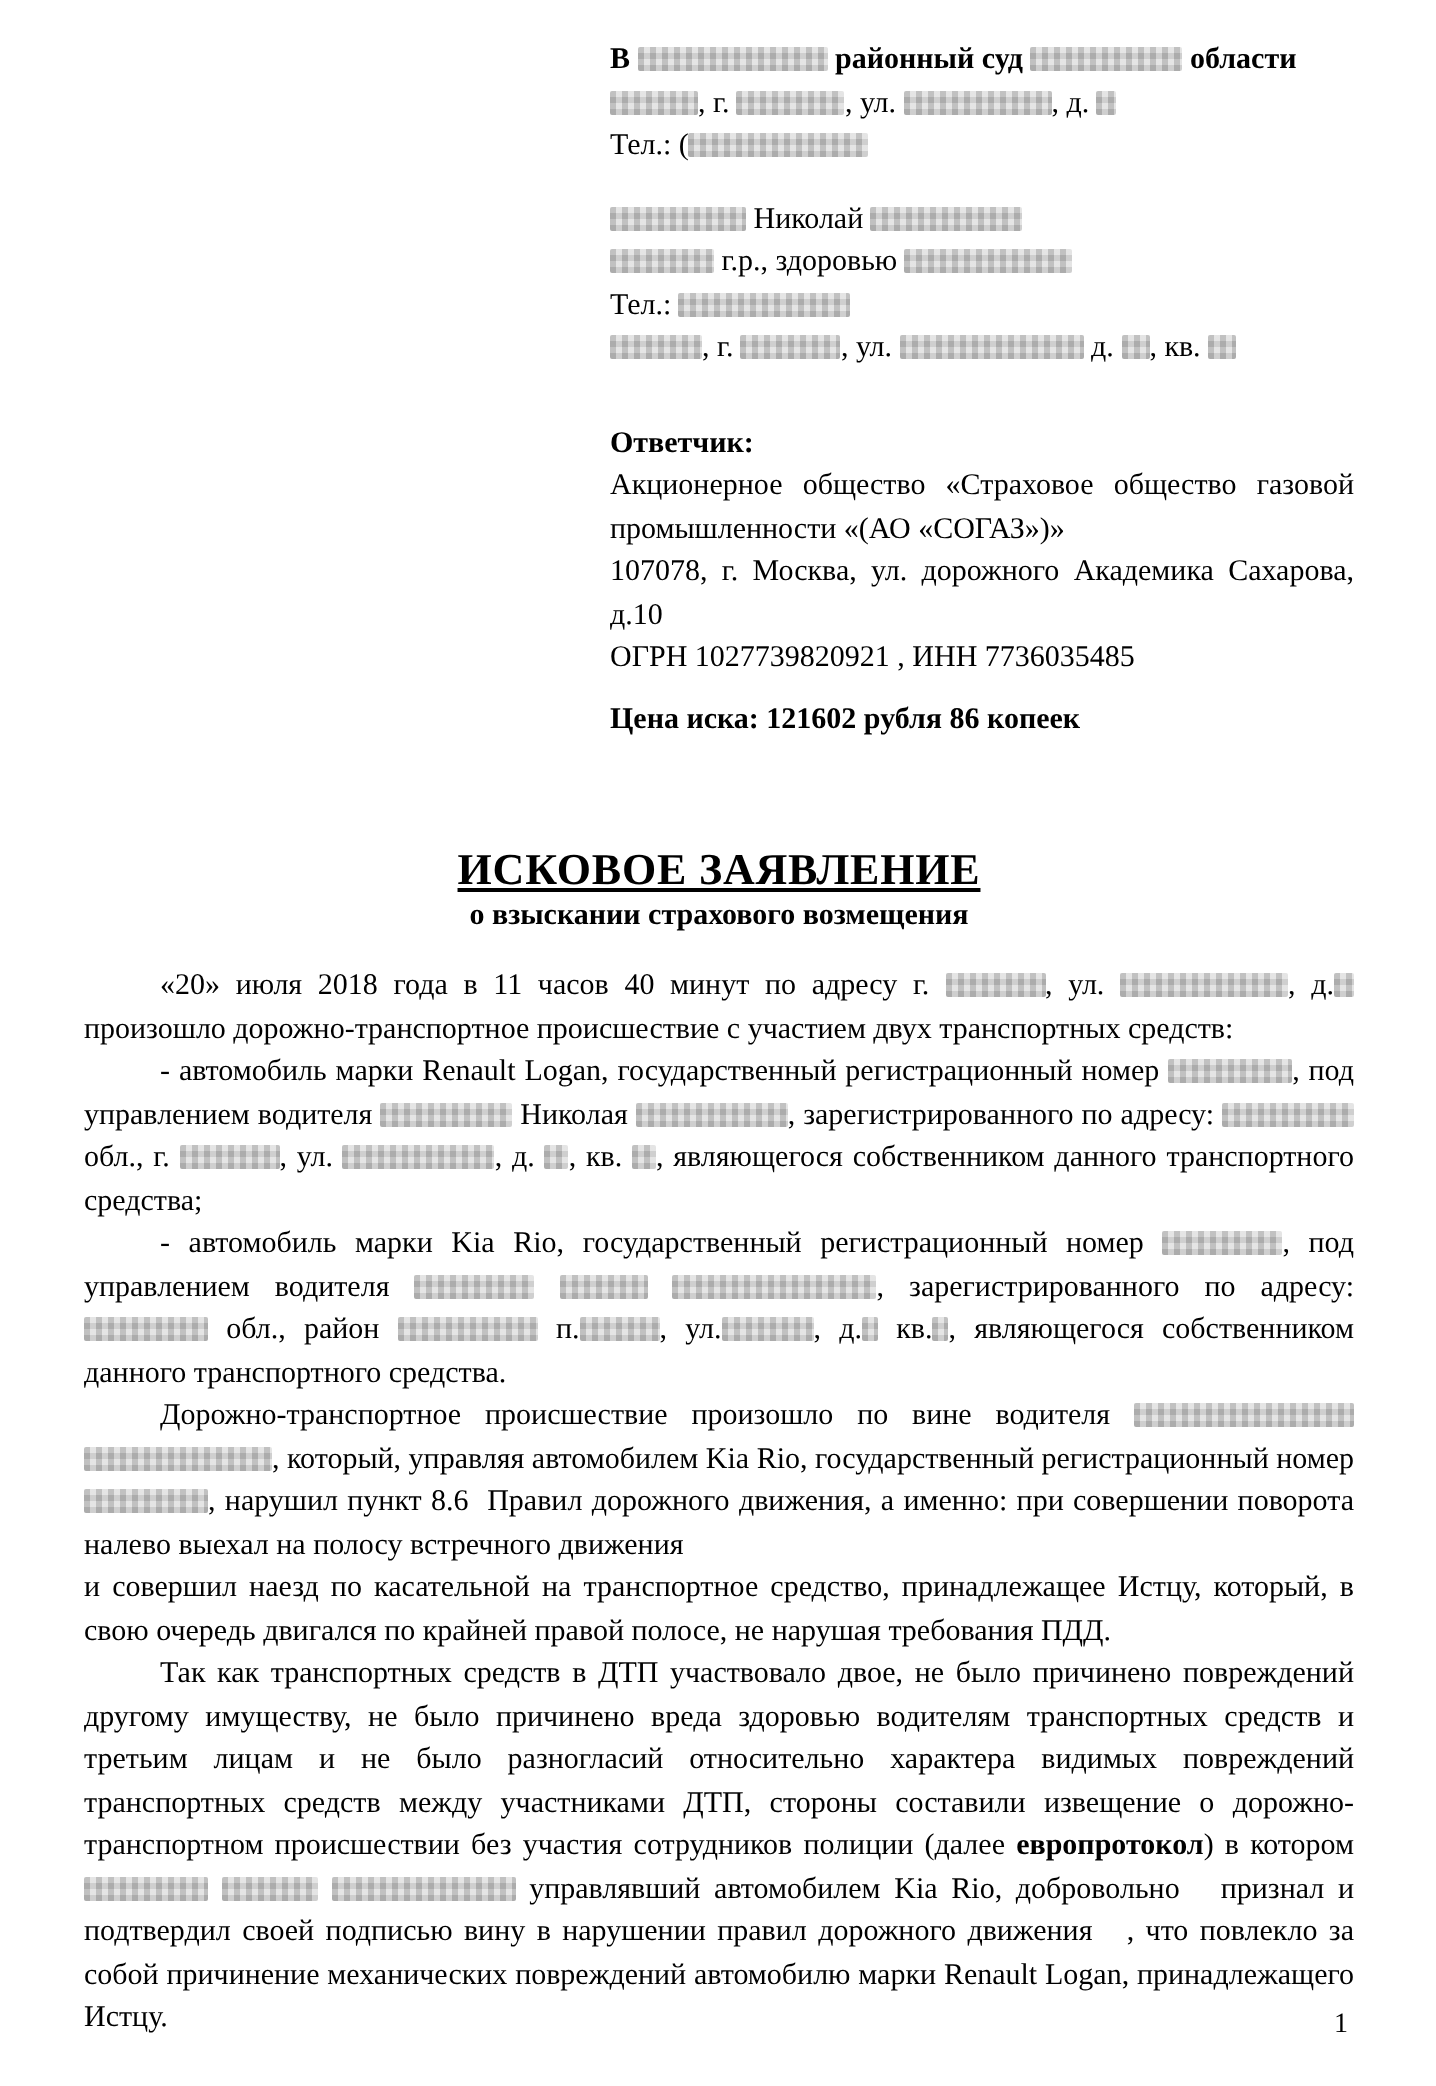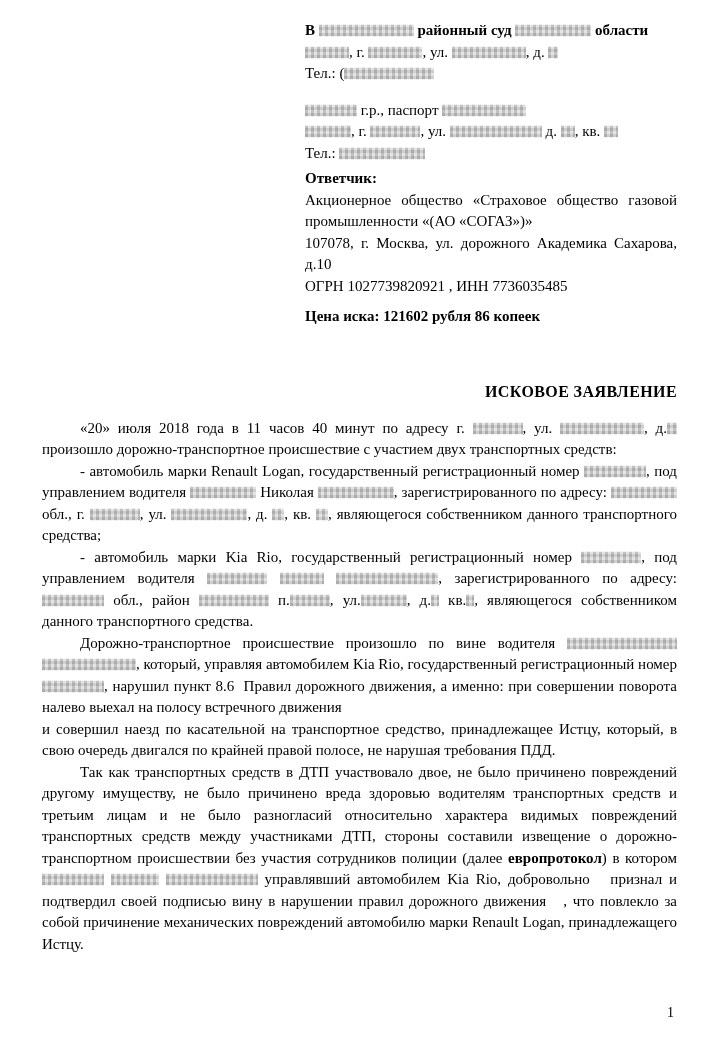--- a/index.html
+++ b/index.html
@@ -16,57 +16,59 @@
   .bold{font-weight:bold;}
   
   .redact{
     display:inline-block;height:12px;border-radius:1px;vertical-align:baseline;
     transform:translateY(1.5px);
     background-image:
       repeating-linear-gradient(90deg, rgba(90,90,90,.22) 0 3px, rgba(255,255,255,.20) 3px 6px),
       repeating-linear-gradient(0deg, #c3c3c3 0 3px, #dedede 3px 6px);
   }
   .title{
-    text-align:right;font-weight:bold;font-size:16px;line-height:24px;
-    letter-spacing:.4px;margin:52px 0 0 0;
+    text-align:center;font-weight:bold;font-size:22px;line-height:24px;
+    letter-spacing:.4px;margin:52px 0 0 0;text-decoration:underline;
   }
   .subtitle{
     text-align:center;font-weight:bold;font-size:15px;line-height:22px;margin:0;
   }
   .body{margin-top:14px;text-align:justify;}
   .para{margin:0;text-indent:38px;}
   .page-number{position:absolute;top:1003px;right:44px;font-size:14px;line-height:20px;}
 </style>
 </head>
 <body>
 
 <div class="page">
   <div class="content">
     <div class="header" id="header">
         <div class="h-block" style="margin-top: 0px;">
           <div class="h-line"><span class="bold">В </span><span class="redact" style="width: 95px;"></span><span class="bold"> районный суд </span><span class="redact" style="width: 76px;"></span><span class="bold"> области</span></div>
           <div class="h-line"><span class="redact" style="width: 44px;"></span><span>, г. </span><span class="redact" style="width: 54px;"></span><span>, ул. </span><span class="redact" style="width: 74px;"></span><span>, д. </span><span class="redact" style="width: 10px;"></span></div>
           <div class="h-line"><span>Тел.: (</span><span class="redact" style="width: 90px;"></span></div>
         </div>
         <div class="h-block" style="margin-top: 15px;">
-          <div class="h-line"><span class="redact" style="width: 52px;"></span><span> г.р., паспорт </span><span class="redact" style="width: 84px;"></span></div>
+          <div class="h-line"><span class="redact" style="width: 68px;"></span><span> Николай </span><span class="redact" style="width: 76px;"></span></div>
+          <div class="h-line"><span class="redact" style="width: 52px;"></span><span> г.р., здоровью </span><span class="redact" style="width: 84px;"></span></div>
+          <div class="h-line"><span>Тел.: </span><span class="redact" style="width: 86px;"></span></div>
           <div class="h-line"><span class="redact" style="width: 46px;"></span><span>, г. </span><span class="redact" style="width: 50px;"></span><span>, ул. </span><span class="redact" style="width: 92px;"></span><span> д. </span><span class="redact" style="width: 14px;"></span><span>, кв. </span><span class="redact" style="width: 14px;"></span></div>
-          <div class="h-line"><span>Тел.: </span><span class="redact" style="width: 86px;"></span></div>
         </div>
-        <div class="h-block" style="margin-top: 4px;">
+        <div class="h-block" style="margin-top: 26px;">
           <div class="h-line"><span class="bold">Ответчик:</span></div>
           <div class="h-line"><span>Акционерное общество «Страховое общество газовой промышленности «(АО «СОГАЗ»)»</span></div>
           <div class="h-line"><span>107078, г. Москва, ул. дорожного Академика Сахарова, д.10</span></div>
           <div class="h-line"><span>ОГРН 1027739820921 , ИНН 7736035485</span></div>
         </div>
         <div class="h-block" style="margin-top: 9px;">
           <div class="h-line"><span class="bold">Цена иска: 121602 рубля 86 копеек</span></div>
         </div>
       </div>
     <h1 class="title">ИСКОВОЕ ЗАЯВЛЕНИЕ</h1>
+    <h2 class="subtitle">о взыскании страхового возмещения</h2>
     <div class="body" id="body">
         <p class="para"><span>«20» июля 2018 года в 11 часов 40 минут по адресу г. </span><span class="redact" style="width: 50px;"></span><span>, ул. </span><span class="redact" style="width: 84px;"></span><span>, д.</span><span class="redact" style="width: 10px;"></span><span> произошло дорожно-транспортное происшествие с участием двух транспортных средств:</span></p>
         <p class="para"><span>- автомобиль марки Renault Logan, государственный регистрационный номер </span><span class="redact" style="width: 62px;"></span><span>, под управлением водителя </span><span class="redact" style="width: 66px;"></span><span> Николая </span><span class="redact" style="width: 76px;"></span><span>, зарегистрированного по адресу: </span><span class="redact" style="width: 66px;"></span><span> обл., г. </span><span class="redact" style="width: 50px;"></span><span>, ул. </span><span class="redact" style="width: 76px;"></span><span>, д. </span><span class="redact" style="width: 12px;"></span><span>, кв. </span><span class="redact" style="width: 12px;"></span><span>, являющегося собственником данного транспортного средства;</span></p>
         <p class="para"><span>- автомобиль марки Kia Rio, государственный регистрационный номер </span><span class="redact" style="width: 60px;"></span><span>, под управлением водителя </span><span class="redact" style="width: 60px;"></span><span> </span><span class="redact" style="width: 44px;"></span><span> </span><span class="redact" style="width: 102px;"></span><span>, зарегистрированного по адресу: </span><span class="redact" style="width: 62px;"></span><span> обл., район </span><span class="redact" style="width: 70px;"></span><span> п.</span><span class="redact" style="width: 40px;"></span><span>, ул.</span><span class="redact" style="width: 46px;"></span><span>, д.</span><span class="redact" style="width: 8px;"></span><span> кв.</span><span class="redact" style="width: 8px;"></span><span>, являющегося собственником данного транспортного средства.</span></p>
         <p class="para"><span>Дорожно-транспортное происшествие произошло по вине водителя </span><span class="redact" style="width: 110px;"></span><span> </span><span class="redact" style="width: 94px;"></span><span>, который, управляя автомобилем Kia Rio, государственный регистрационный номер </span><span class="redact" style="width: 62px;"></span><span>, нарушил пункт 8.6 &nbsp;Правил дорожного движения, а именно: при совершении поворота налево выехал на полосу встречного движения</span><br><span>и совершил наезд по касательной на транспортное средство, принадлежащее Истцу, который, в свою очередь двигался по крайней правой полосе, не нарушая требования ПДД.</span></p>
         <p class="para"><span>Так как транспортных средств в ДТП участвовало двое, не было причинено повреждений другому имуществу, не было причинено вреда здоровью водителям транспортных средств и третьим лицам и не было разногласий относительно характера видимых повреждений транспортных средств между участниками ДТП, стороны составили извещение о дорожно-транспортном происшествии без участия сотрудников полиции (далее </span><span class="bold">европротокол</span><span>) в котором </span><span class="redact" style="width: 62px;"></span><span> </span><span class="redact" style="width: 48px;"></span><span> </span><span class="redact" style="width: 92px;"></span><span> управлявший автомобилем Kia Rio, добровольно &nbsp;&nbsp;признал и подтвердил своей подписью вину в нарушении правил дорожного движения &nbsp;&nbsp;, что повлекло за собой причинение механических повреждений автомобилю марки Renault Logan, принадлежащего Истцу.</span></p>
       </div>
   </div>
   <div class="page-number">1</div>
 </div>

